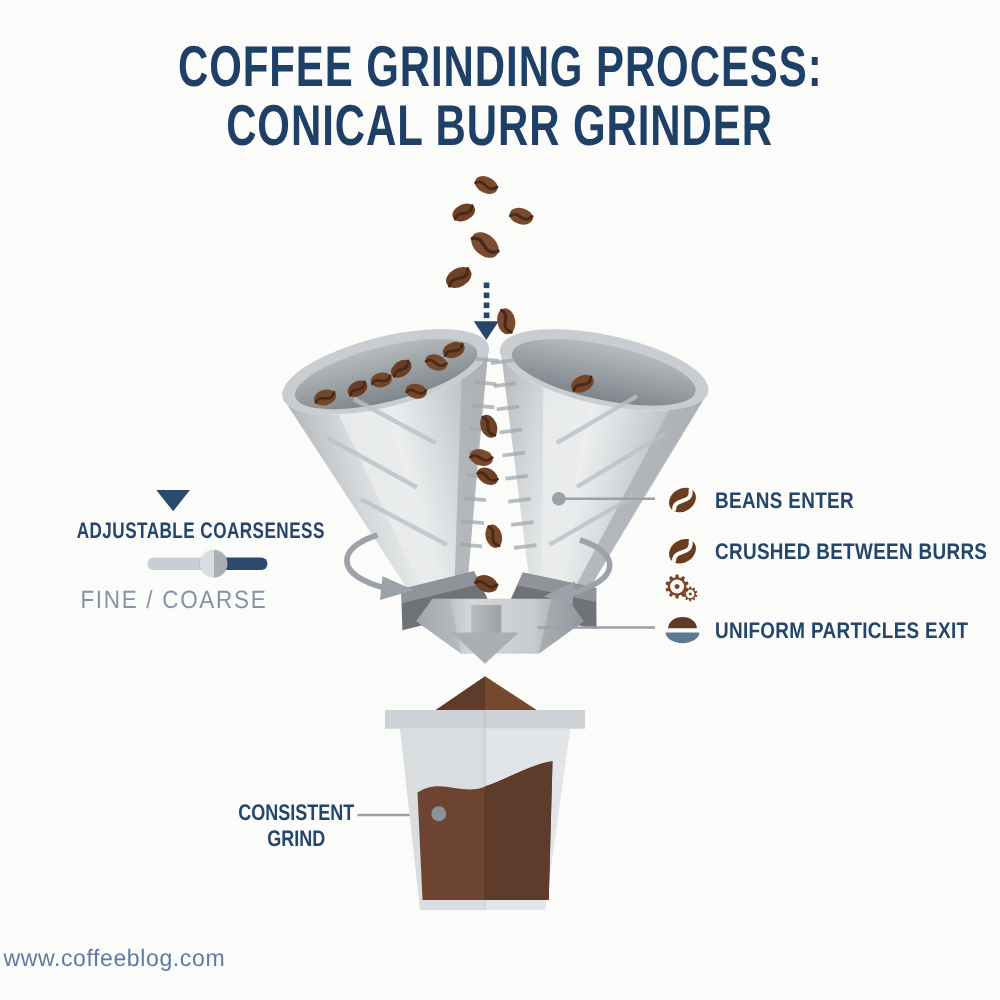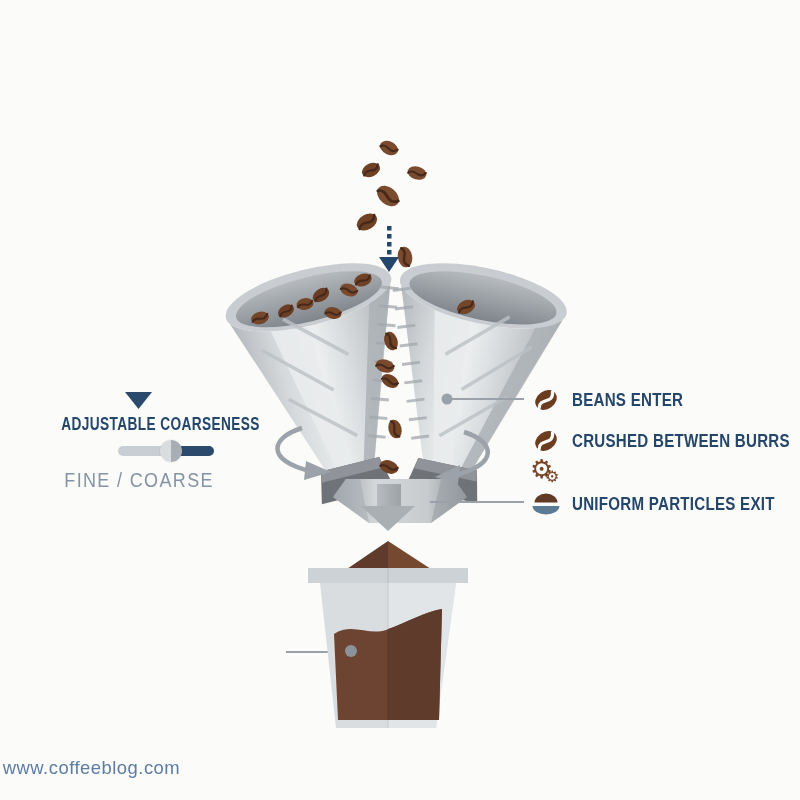--- a/index.html
+++ b/index.html
@@ -184,20 +184,24 @@
         <use href="#bean" transform="translate(363,280) rotate(-20) scale(0.95)" color="#6f4226"></use>
         <use href="#bean" transform="translate(466,307) rotate(-25) scale(1)" color="#744628"></use>
         <use href="#bean" transform="translate(391,341) rotate(70) scale(1)" color="#6f4226"></use>
         <use href="#bean" transform="translate(385,366) rotate(15) scale(1)" color="#7a4a2e"></use>
         <use href="#bean" transform="translate(390,381) rotate(30) scale(0.95)" color="#6f4226"></use>
         <use href="#bean" transform="translate(395,429) rotate(75) scale(1)" color="#744628"></use>
         <use href="#bean" transform="translate(389,467) rotate(20) scale(1)" color="#6f4226"></use>
       </g>
   </svg>
 
+  <h1 class="title" style="margin:0;">
+    <span class="cond">COFFEE GRINDING PROCESS:</span><br>
+    <span class="cond">CONICAL BURR GRINDER</span>
+  </h1>
 
   <div class="left-panel">
     <svg class="lp-tri" width="28" height="18">
       <polygon points="0,0 27,0 13.5,17" fill="#2a4a6c"></polygon>
     </svg>
     <div class="lp-head">
       <span class="cond">ADJUSTABLE COARSENESS</span>
     </div>
     <div class="slider">
       <div class="tl"></div>
@@ -243,17 +247,21 @@
   <div class="step" style="top:489px;">
     <span class="s-icon">
       <svg width="30" height="26" viewBox="0 0 30 26">
         <path d="M 3.5,11.5 A 11.5 9 0 0 1 26.5,11.5 Z" fill="#5f3a24"></path>
         <path d="M 1.5,15 A 13.5 8.5 0 0 0 28.5,15 Z" fill="#5b7b94"></path>
       </svg>
     </span>
     <span class="s-label"><span class="cond-l">UNIFORM PARTICLES EXIT</span></span>
   </div>
 
+  <div class="cup-label">
+    <span class="cond">CONSISTENT</span><br>
+    <span class="cond">GRIND</span>
+  </div>
 
   <div class="footer">
     <span class="cond">www.coffeeblog.com</span>
   </div>
 </div>
 
 </body></html>

